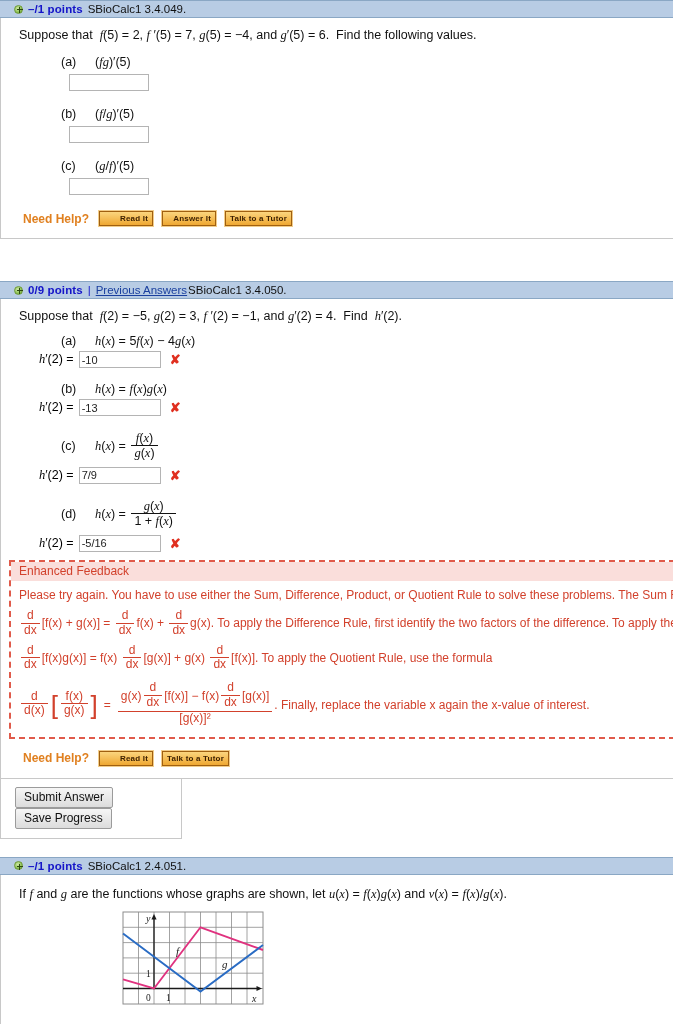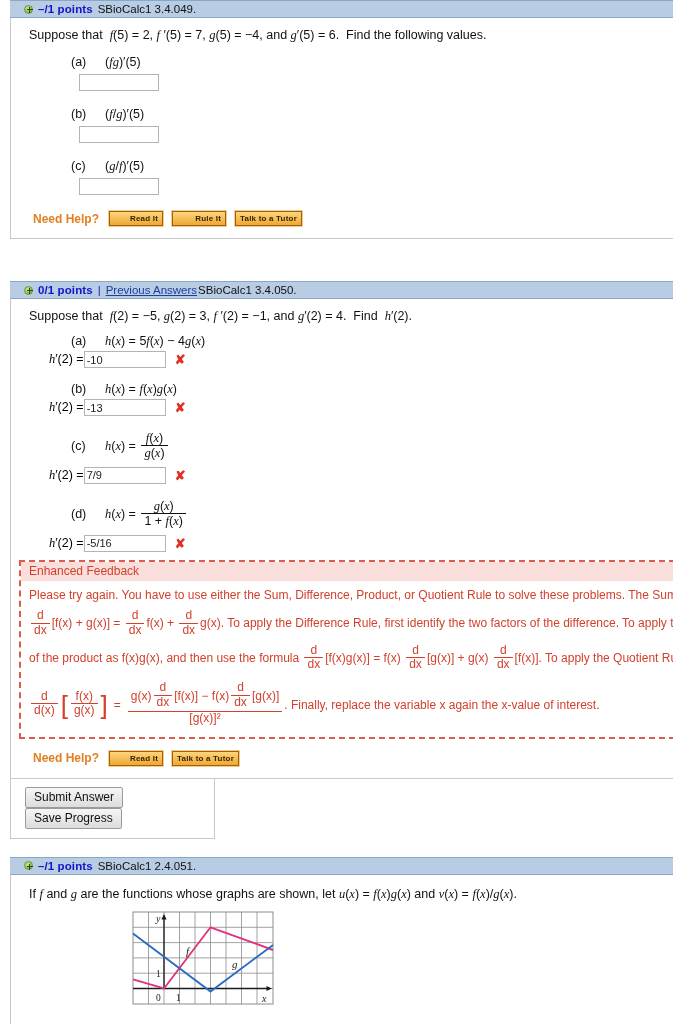--- a/index.html
+++ b/index.html
@@ -3,21 +3,21 @@
 <meta charset="utf-8">
 <style>
   * { box-sizing: border-box; }
   html, body {
     margin: 0; padding: 0;
     width: 673px; height: 1024px;
     background: #ffffff;
     font-family: "Liberation Sans", sans-serif;
     overflow: hidden;
   }
-  .page { width: 673px; height: 1024px; position: relative; overflow: hidden; padding-left: 10px; }
+  .page { width: 673px; height: 1024px; position: relative; overflow: hidden; }
 
   
   .qhead {
     background: #b8cce4;
     border-top: 1px solid #8aa7c4;
     border-bottom: 1px solid #8aa7c4;
     height: 18px;
     display: flex;
     align-items: center;
     padding-left: 14px;
@@ -65,21 +65,21 @@
     width: 80px; height: 17px;
     border: 1px solid #b4b4b4;
     background: #fff;
     margin-top: 4px;
     margin-left: 8px;
     display: block;
   }
 
   
   .arow { display: flex; align-items: center; padding-left: 38px; margin-top: 2px; font-size: 12.5px; }
-  .arow .lbl { }
+  .arow .lbl { margin-right: 5px; }
   .infield {
     width: 82px; height: 17px;
     border: 1px solid #b4b4b4;
     background: #fff;
     font-family: "Liberation Sans", sans-serif;
     font-size: 11px;
     color: #222;
     padding: 0 2px;
     line-height: 15px;
   }
@@ -128,21 +128,21 @@
     color: #d2412c; font-size: 12px; padding: 5px 0 8px 8px;
     white-space: nowrap; line-height: 1.55;
   }
   .fb-line { white-space: nowrap; margin-bottom: 2px; display: block; }
   .fb-line2 { margin-top: 6px; }
 
   
   .submitbar {
     border: 1px solid #c8c8c8;
     border-top: none;
-    width: 205px;
+    width: 182px;
     padding: 8px 0 9px 14px;
     background: #fff;
   }
   .sbtn {
     background: linear-gradient(#f6f6f6, #dcdcdc);
     border: 1px solid #9b9b9b;
     border-radius: 2px;
     font-size: 12px; color: #111;
     padding: 2px 8px 3px 8px;
     margin-right: 6px;
@@ -183,32 +183,32 @@
       </div>
 
       <div class="part" style="margin-top:16px;">
         <span class="plabel">(c)</span><span class="ptext">(<i class="v">g</i>/<i class="v">f</i>)′(5)</span>
         <input class="ans-box" value="" style="">
       </div>
 
       <div class="needhelp">
         <span class="nh-label">Need Help?</span>
         <button class="nhbtn">Read It</button>
-        <button class="nhbtn">Rule It</button>
+        <button class="nhbtn">Answer It</button>
         <button class="nhbtn">Talk to a Tutor</button>
       </div>
     </div>
   </div>
 
   <div class="gap"></div>
 
   <div>
     <div class="qhead">
       <span class="exp-icon"></span>
-      <span class="pts">0/1 points</span>
+      <span class="pts">0/9 points</span>
       <span class="sep">|</span>
       <a class="prevans" href="#">Previous Answers</a>
       <span class="qid" style="margin-left:1px;">SBioCalc1 3.4.050.</span>
     </div>
     <div class="qbody">
       <div class="stem">
         Suppose that&nbsp; <i class="v">f</i>(2) = −5, <i class="v">g</i>(2) = 3, <i class="v">f</i> ′(2) = −1, and <i class="v">g</i>′(2) = 4.&nbsp; Find&nbsp; <i class="v">h</i>′(2).
       </div>
 
       <div class="part" style="margin-top:10px;">
@@ -265,21 +265,20 @@
             <span class="frac">
                 <span class="num">d</span>
                 <span class="den">dx</span>
               </span><span>f(x) +</span>
             <span class="frac">
                 <span class="num">d</span>
                 <span class="den">dx</span>
               </span><span>g(x).  To apply the Difference Rule, first identify the two factors of the difference. To apply the Product Rule, identify the two factors</span>
           </span>
           <span class="fb-line fb-line2">
-            <span>of the product as  f(x)g(x),  and then use the formula</span>
             <span class="frac">
                 <span class="num">d</span>
                 <span class="den">dx</span>
               </span><span>[f(x)g(x)] = f(x)</span>
             <span class="frac">
                 <span class="num">d</span>
                 <span class="den">dx</span>
               </span><span>[g(x)] + g(x)</span>
             <span class="frac">
                 <span class="num">d</span>

